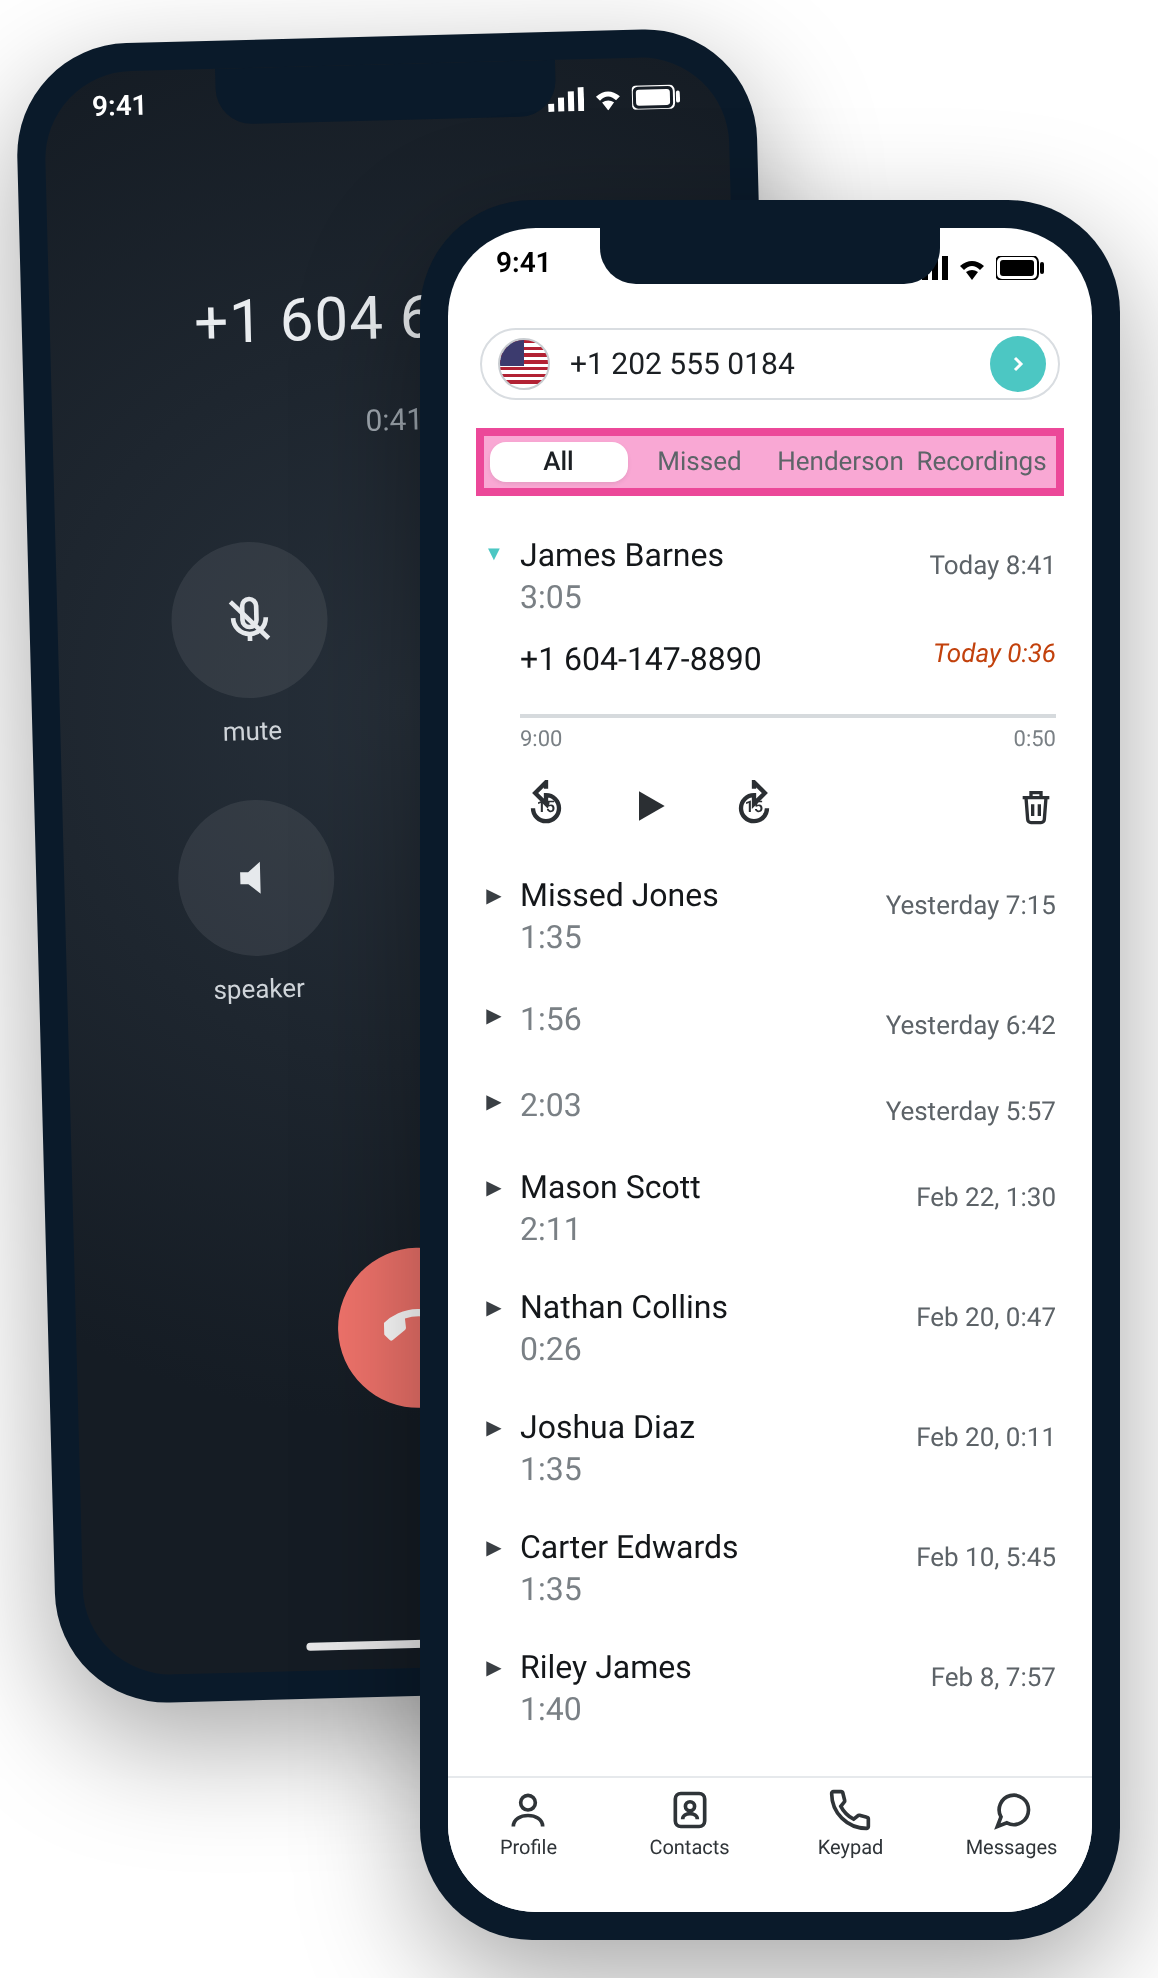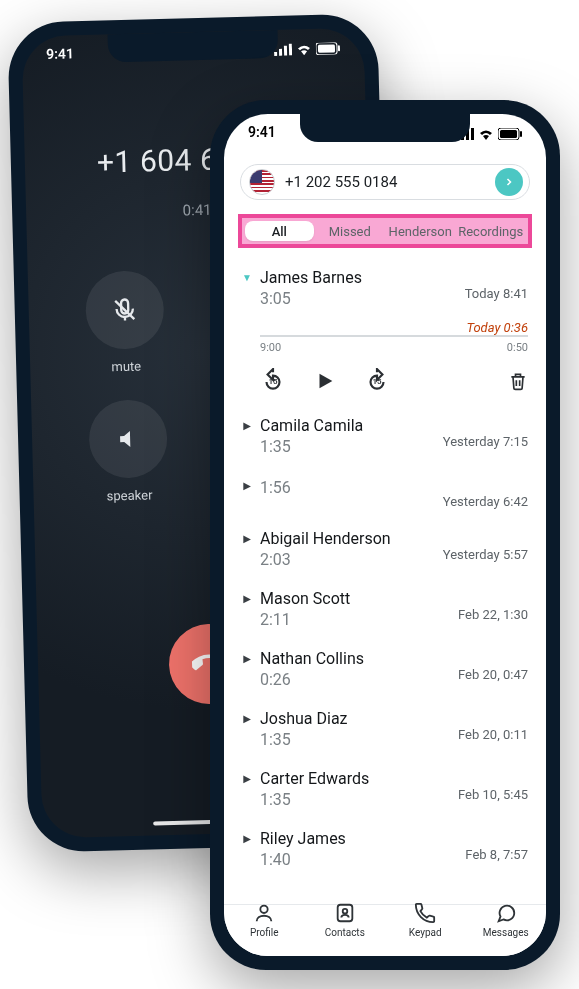--- a/index.html
+++ b/index.html
@@ -199,21 +199,21 @@
     width:10px;
     display:flex;justify-content:center;
     margin-top:4px;
     color:#3a3f44;
     font-size:10px;
   }
   .row.expanded .marker { color:#4cc7c3; }
   .row .info { flex:1; }
   .row .name { font-size:16px; color:#14171a; }
   .row .dur  { font-size:16px; color:#7a8085; margin-top:2px;}
-  .row .time { font-size:13px; color:#5d6368; white-space:nowrap; margin-top:18px;}
+  .row .time { font-size:13px; color:#5d6368; white-space:nowrap; margin-top:8px;}
 
   .player {
     margin: 2px 0 12px 18px;
   }
   .player .pnum { font-size:16px; color:#14171a; }
   .player .ptime { font-size:13px; color:#c2410c; float:right;font-style:italic; }
   .player .track {
     margin-top:18px; clear:both;
     height:2px; background:#d6dadd; position:relative;
   }
@@ -228,21 +228,21 @@
   }
   .player .controls .trash { margin-left:auto; }
   .player .controls .skip { position:relative; }
   .player .controls .skip span {
     position:absolute; inset:0; display:flex;align-items:center;justify-content:center;
     font-size:8px; font-weight:600;
   }
 
   .tabbar {
     position:absolute; bottom:0; left:0; right:0;
-    height:52px;
+    height:68px;
     background:#fff;
     border-top:1px solid #e6e9ec;
     display:flex;
     padding-bottom:22px;
     justify-content:center;
   }
   .tab {
     flex:1; display:flex; flex-direction:column; align-items:center; justify-content:center;
     gap:3px; font-size:10px; color:#2f3438;
   }
@@ -402,20 +402,21 @@
         <div class="row expanded">
           <div class="marker">▼</div>
           <div class="info">
             <div class="name">James Barnes</div>
             <div class="dur">3:05</div>
           </div>
           <div class="time">Today 8:41</div>
         </div>
         <div class="player">
           <span class="ptime">Today 0:36</span>
+          <div class="pnum">+1 604-147-8890</div>
           <div class="track"></div>
           <div class="labels">
             <span>9:00</span>
             <span>0:50</span>
           </div>
           <div class="controls">
             <div class="skip">
               <svg width="26" height="26" viewBox="0 0 24 24" fill="none" stroke="#2b2f33" stroke-width="2">
                 <path d="M12 4V1L7 6l5 5V7a6 6 0 1 1-6 6"></path>
               </svg>
@@ -435,36 +436,35 @@
             <div class="trash">
               <svg width="20" height="22" viewBox="0 0 24 24" fill="none" stroke="#2b2f33" stroke-width="2">
                 <path d="M4 7h16M9 7V4h6v3M6 7l1 13a2 2 0 0 0 2 2h6a2 2 0 0 0 2-2l1-13M10 11v7M14 11v7"></path>
               </svg>
             </div>
           </div>
         </div>
         <div class="row">
           <div class="marker">▶</div>
           <div class="info">
-            <div class="name">Camila Camila</div>
+            <div class="name">Missed Jones</div>
             <div class="dur">1:35</div>
           </div>
           <div class="time">Yesterday 7:15</div>
         </div>
         <div class="row">
           <div class="marker">▶</div>
           <div class="info">
             <div class="dur">1:56</div>
           </div>
           <div class="time">Yesterday 6:42</div>
         </div>
         <div class="row">
           <div class="marker">▶</div>
           <div class="info">
-            <div class="name">Abigail Henderson</div>
             <div class="dur">2:03</div>
           </div>
           <div class="time">Yesterday 5:57</div>
         </div>
         <div class="row">
           <div class="marker">▶</div>
           <div class="info">
             <div class="name">Mason Scott</div>
             <div class="dur">2:11</div>
           </div>

